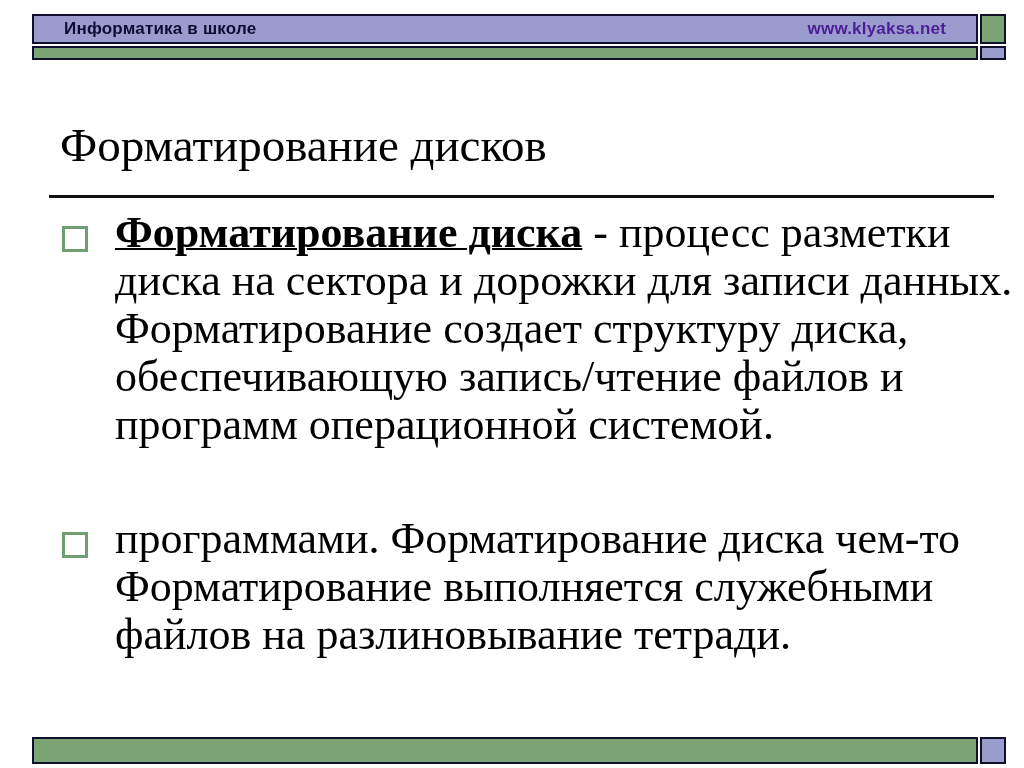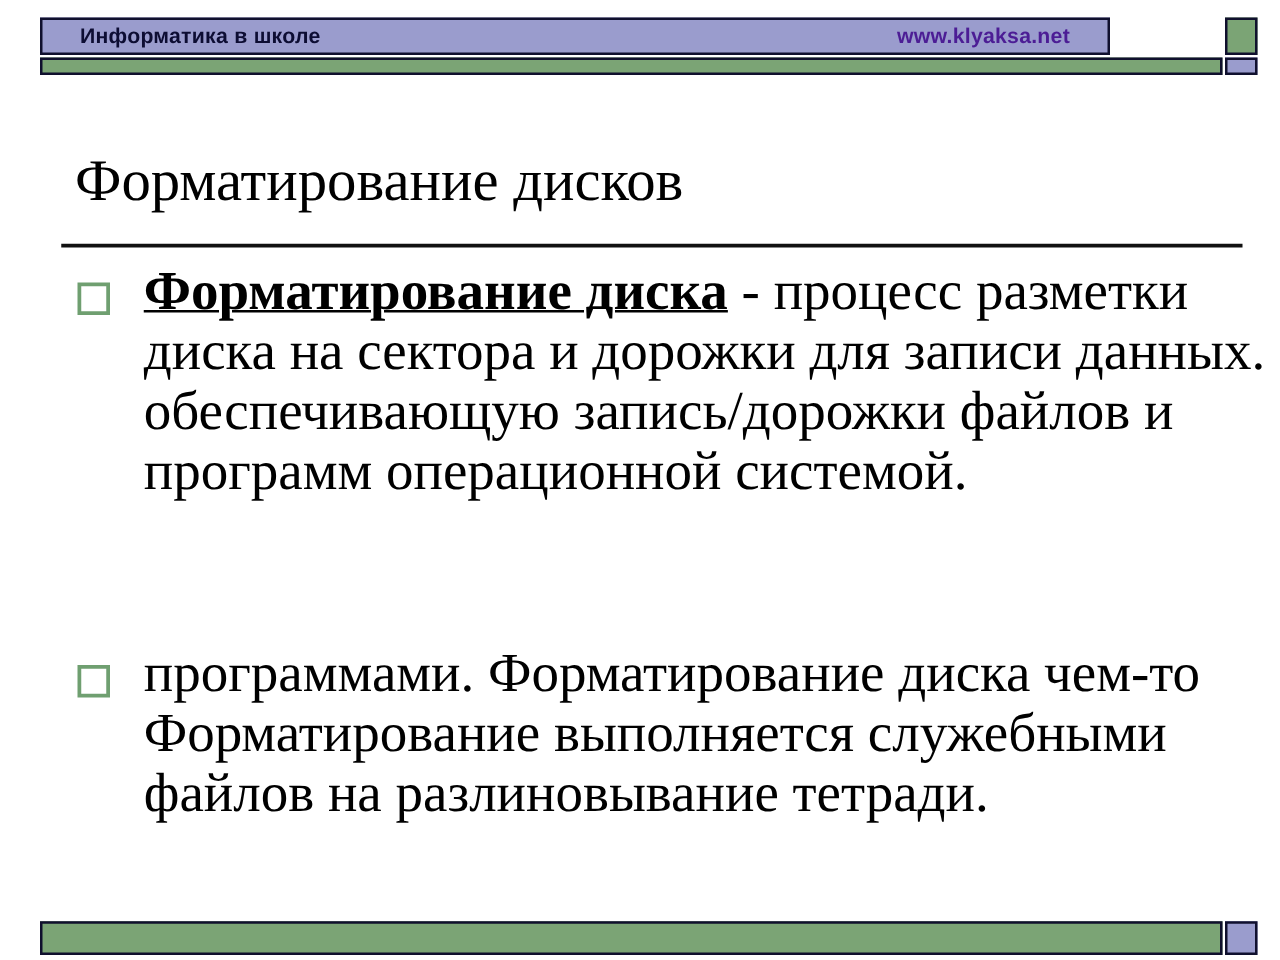--- a/index.html
+++ b/index.html
@@ -12,21 +12,21 @@
     font-family: "Liberation Serif", "DejaVu Serif", serif;
   }
 
   
   .band {
     position: absolute;
     box-sizing: border-box;
     border: 2px solid #10102e;
   }
   .band-top {
-    left: 32px; top: 14px; width: 856px; height: 30px;
+    left: 32px; top: 14px; width: 946px; height: 30px;
     background: #9a9ccd;
     display: flex; align-items: center; justify-content: space-between;
     padding: 0 30px;
     font-family: "Liberation Sans", "DejaVu Sans", sans-serif;
     font-weight: bold; font-size: 17px; letter-spacing: 0.2px;
   }
   .site-name { color: #0d0d33; }
   .site-url  { color: #4c1d95; }
   .sq-top    { left: 980px; top: 14px; width: 26px; height: 30px; background: #7ba475; }
   .band-mid  { left: 32px;  top: 46px; width: 946px; height: 14px; background: #7ba475; }
@@ -93,21 +93,22 @@
   <div class="band sq-mid"></div>
 
   <h1 class="slide-title">Форматирование дисков</h1>
   <div class="title-rule"></div>
 
   <div class="bullet-item first">
     <span class="bullet-square"></span>
     <div class="bullet-text">
       <div class="text-line"><span class="term-lead">Форматирование диска</span><span> - процесс разметки</span></div>
       <div class="text-line">диска на сектора и дорожки для записи данных.</div>
-      <div class="text-line">обеспечивающую запись/дорожки файлов и</div>
+      <div class="text-line">Форматирование создает структуру диска,</div>
+      <div class="text-line">обеспечивающую запись/чтение файлов и</div>
       <div class="text-line">программ операционной системой.</div>
     </div>
   </div>
 
   <div class="bullet-item second">
     <span class="bullet-square"></span>
     <div class="bullet-text">
       <div class="text-line">программами. Форматирование диска чем-то</div>
       <div class="text-line">Форматирование выполняется служебными</div>
       <div class="text-line">файлов на разлиновывание тетради.</div>

